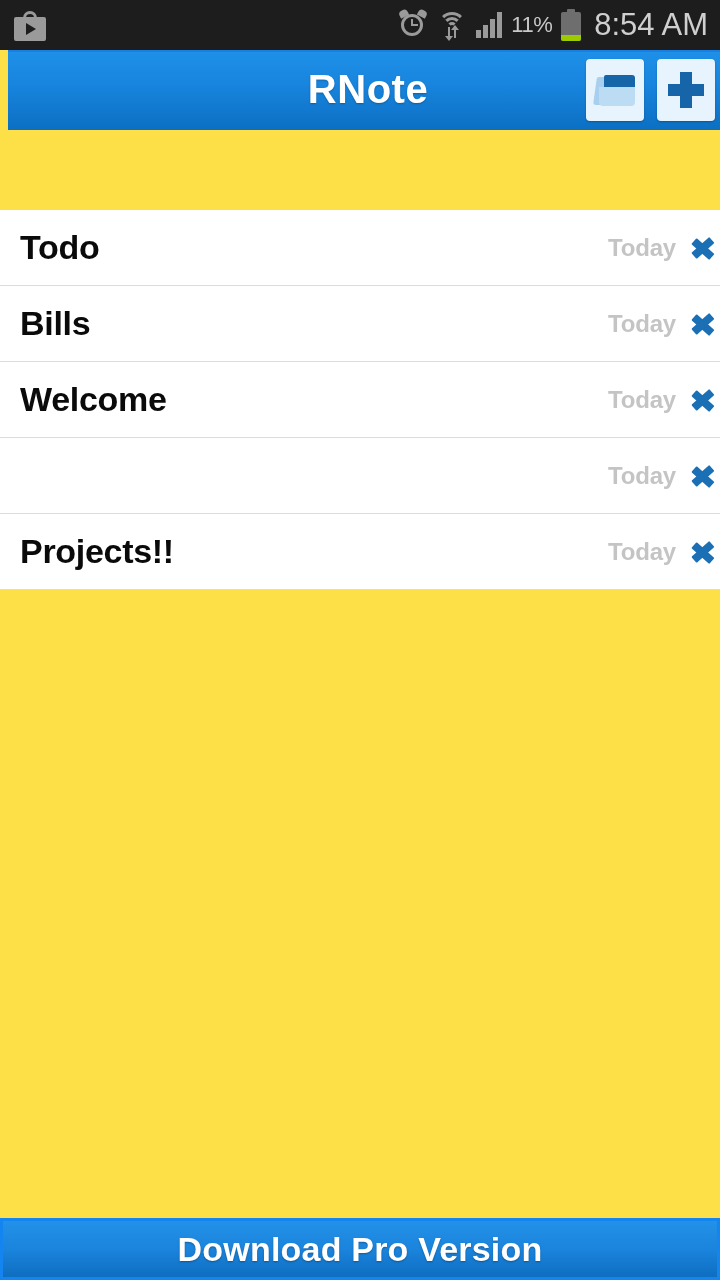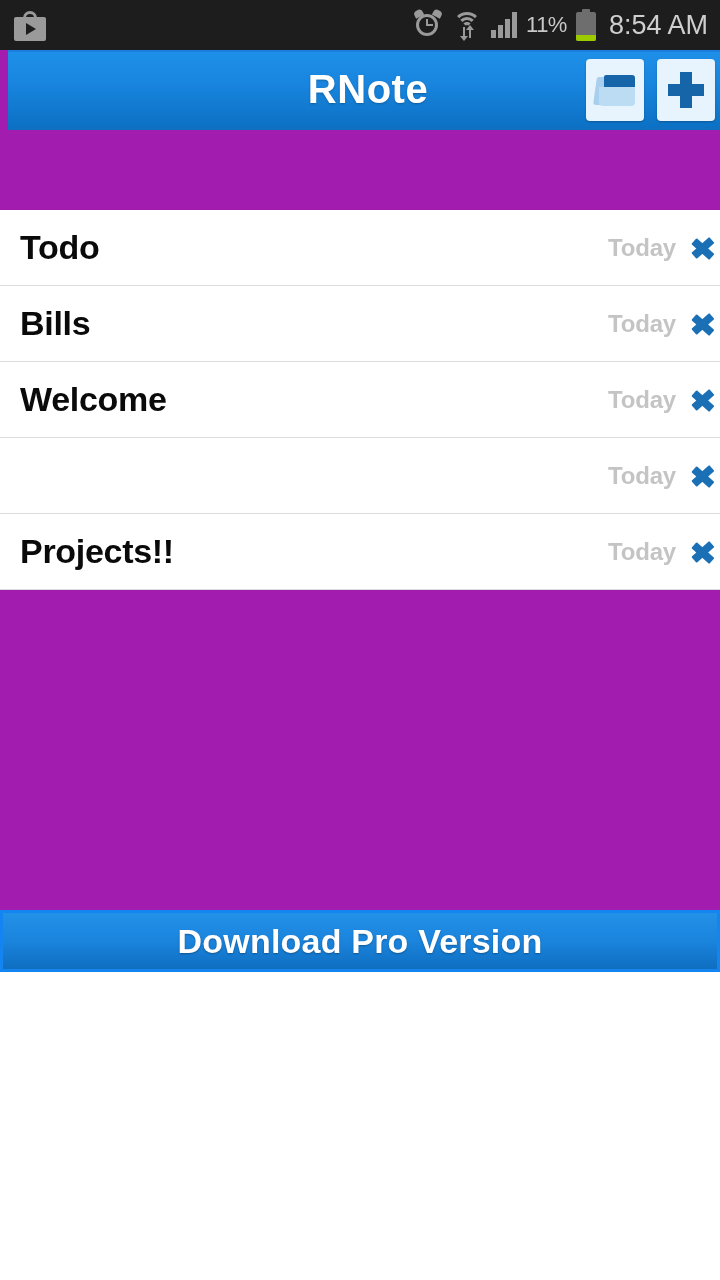--- a/index.html
+++ b/index.html
@@ -2,21 +2,21 @@
 <html><head>
 <meta charset="utf-8">
 <style>
   * { margin:0; padding:0; box-sizing:border-box; }
   html, body {
     width:720px; height:1280px;
     background:#ffffff;
     font-family:"Liberation Sans", sans-serif;
     overflow:hidden;
   }
-  #phone { position:relative; width:720px; height:972px; background:#a21caf; }
+  #phone { position:relative; width:720px; height:1280px; background:#fde047; }
 
   
   .statusbar {
     position:absolute; top:0; left:0; width:720px; height:50px;
     background:#1d1d1d;
     display:flex; align-items:center;
   }
   .sb-left { display:flex; align-items:center; padding-left:14px; }
   .sb-right {
     margin-left:auto; display:flex; align-items:center;
@@ -100,21 +100,21 @@
   }
   .battery .fill {
     position:absolute; left:0; bottom:0; width:100%; height:6px;
     background:#9ccb00;
   }
   .battery .cap {
     position:absolute; left:6px; top:0; width:8px; height:4px;
     background:#6e6e6e; border-radius:1px 1px 0 0;
   }
   .clock {
-    color:#cfcfcf; font-size:27px; letter-spacing:0px;
+    color:#cfcfcf; font-size:31px; letter-spacing:0px;
     margin-left:4px;
   }
 
   
   .appbar {
     position:absolute; top:50px; left:8px; width:720px; height:80px;
     background:linear-gradient(to bottom,#1e90e8 0%,#1884dd 45%,#0c71c4 100%);
     border-top:2px solid #1a7fe0;
     border-bottom:3px solid #0f6fc0;
     display:flex; align-items:center;

